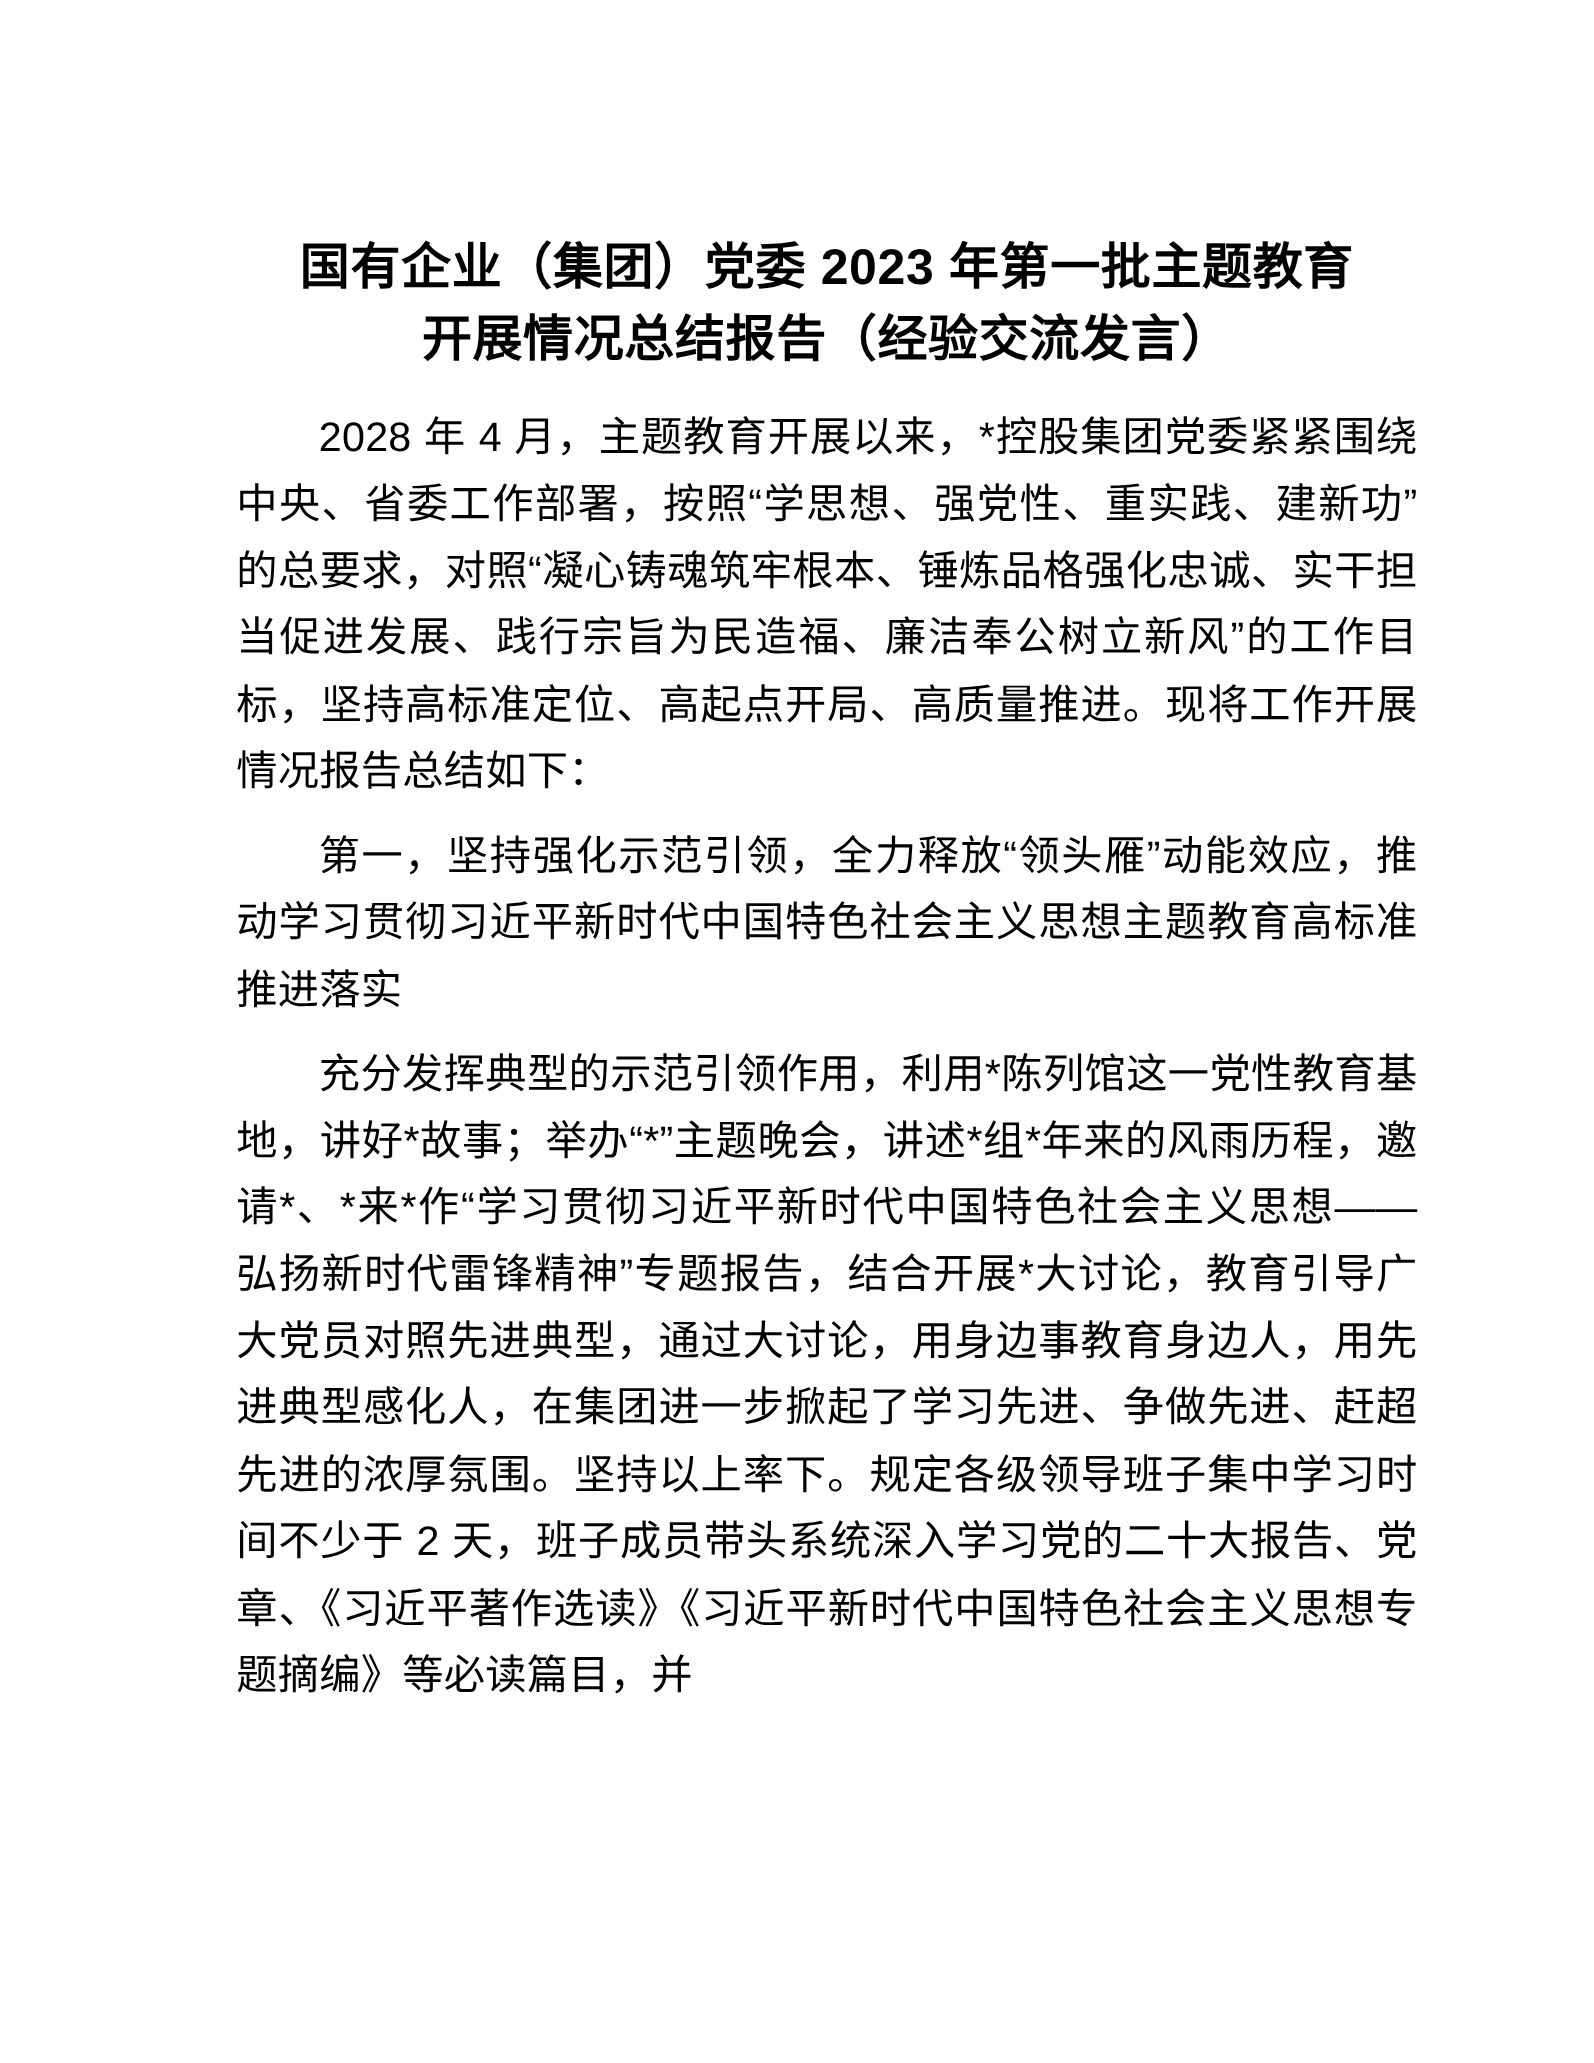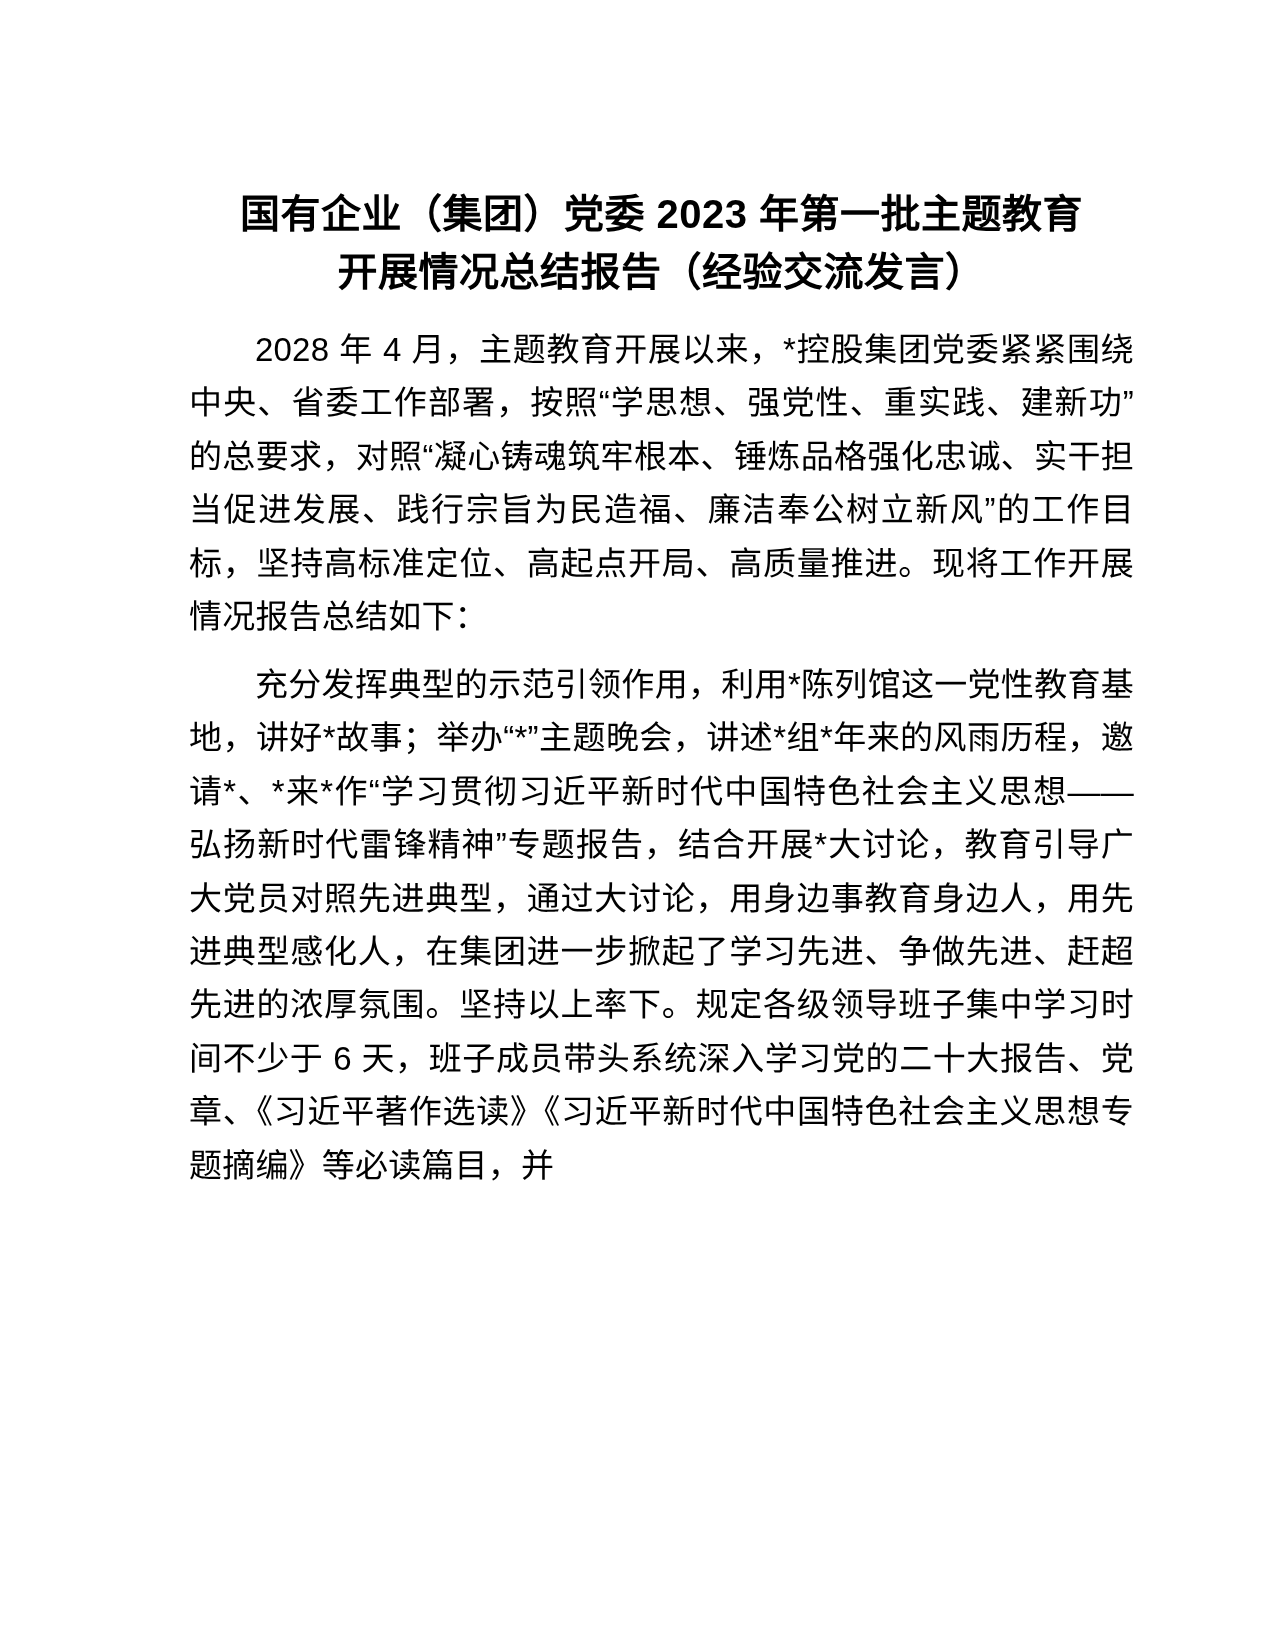--- a/index.html
+++ b/index.html
@@ -46,15 +46,16 @@
 </style>
 </head>
 <body>
 
 <div class="page">
   <h1 class="doc-title">国有企业（集团）党委 2023 年第一批主题教育
 开展情况总结报告（经验交流发言）</h1>
 
   <p class="para">2028 年 4 月，主题教育开展以来，*控股集团党委紧紧围绕中央、省委工作部署，按照“学思想、强党性、重实践、建新功”的总要求，对照“凝心铸魂筑牢根本、锤炼品格强化忠诚、实干担当促进发展、践行宗旨为民造福、廉洁奉公树立新风”的工作目标，坚持高标准定位、高起点开局、高质量推进。现将工作开展情况报告总结如下：</p>
 
+  <p class="para">第一，坚持强化示范引领，全力释放“领头雁”动能效应，推动学习贯彻习近平新时代中国特色社会主义思想主题教育高标准推进落实</p>
 
-  <p class="para">充分发挥典型的示范引领作用，利用*陈列馆这一党性教育基地，讲好*故事；举办“*”主题晚会，讲述*组*年来的风雨历程，邀请*、*来*作“学习贯彻习近平新时代中国特色社会主义思想——弘扬新时代雷锋精神”专题报告，结合开展*大讨论，教育引导广大党员对照先进典型，通过大讨论，用身边事教育身边人，用先进典型感化人，在集团进一步掀起了学习先进、争做先进、赶超先进的浓厚氛围。坚持以上率下。规定各级领导班子集中学习时间不少于 6 天，班子成员带头系统深入学习党的二十大报告、党章、《习近平著作选读》《习近平新时代中国特色社会主义思想专题摘编》等必读篇目，并</p>
+  <p class="para">充分发挥典型的示范引领作用，利用*陈列馆这一党性教育基地，讲好*故事；举办“*”主题晚会，讲述*组*年来的风雨历程，邀请*、*来*作“学习贯彻习近平新时代中国特色社会主义思想——弘扬新时代雷锋精神”专题报告，结合开展*大讨论，教育引导广大党员对照先进典型，通过大讨论，用身边事教育身边人，用先进典型感化人，在集团进一步掀起了学习先进、争做先进、赶超先进的浓厚氛围。坚持以上率下。规定各级领导班子集中学习时间不少于 2 天，班子成员带头系统深入学习党的二十大报告、党章、《习近平著作选读》《习近平新时代中国特色社会主义思想专题摘编》等必读篇目，并</p>
 </div>
 
 </body></html>

